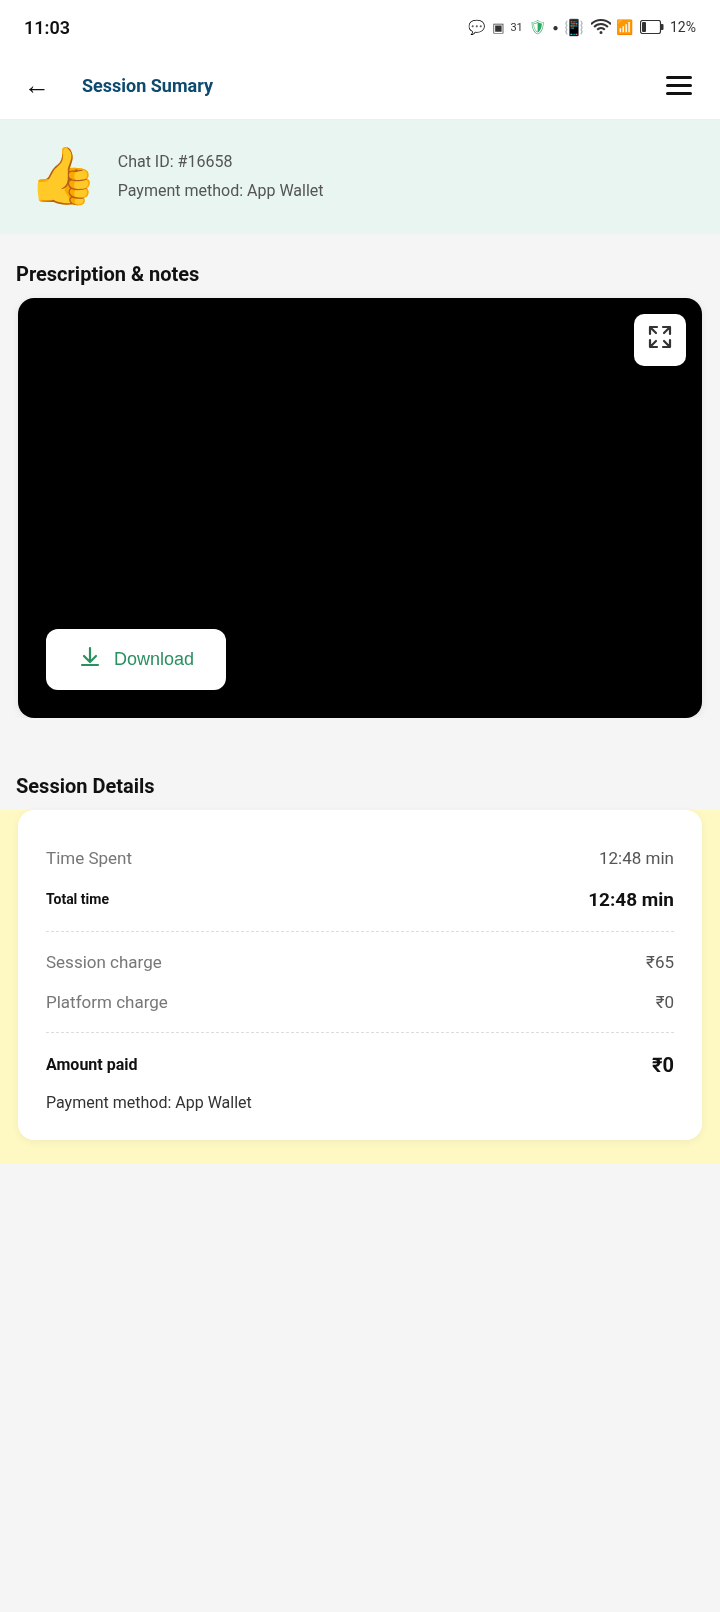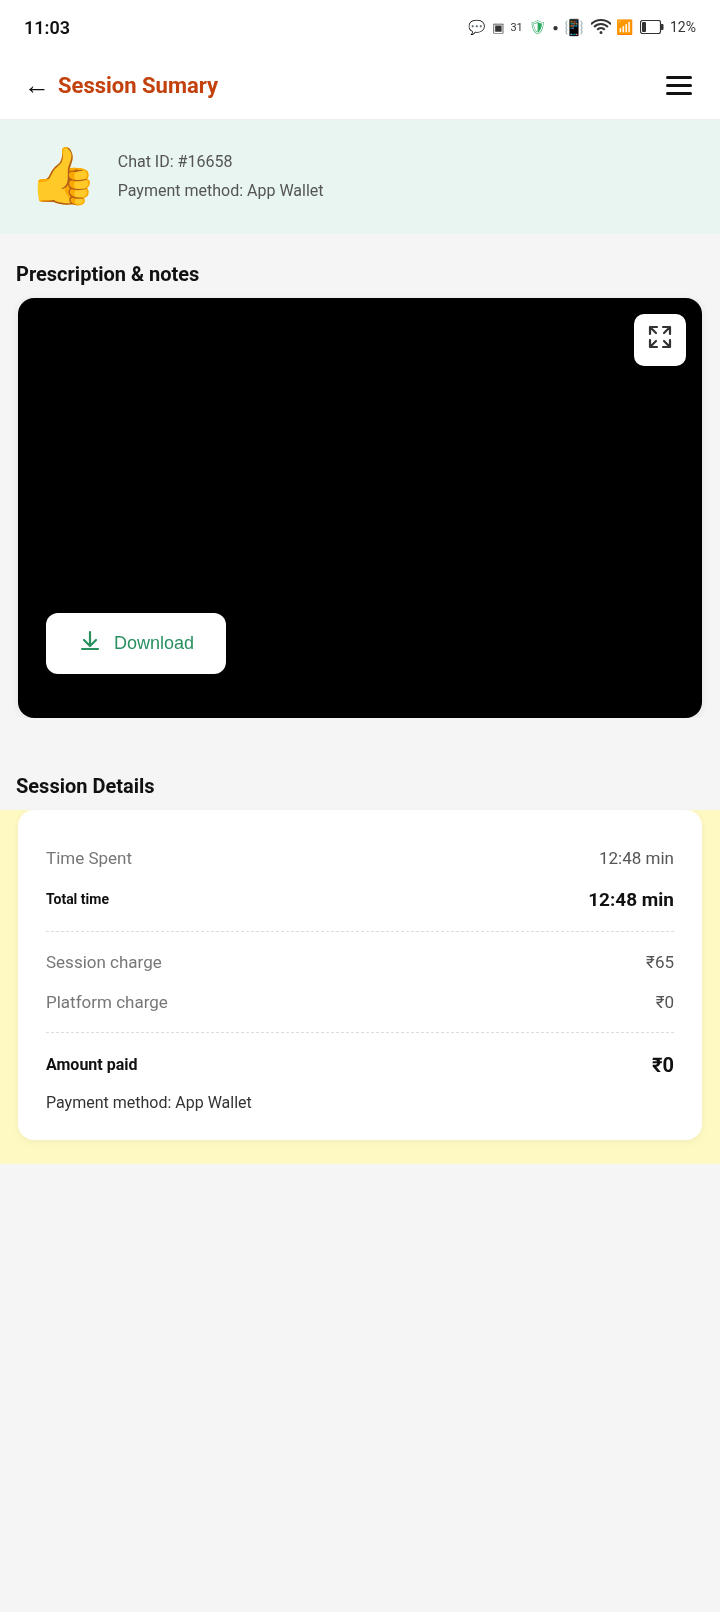--- a/index.html
+++ b/index.html
@@ -45,25 +45,25 @@
       padding: 14px 24px;
       border-bottom: 1px solid #eee;
     }
     .nav-back {
       font-size: 26px;
       color: #111;
       cursor: pointer;
       padding: 4px 8px 4px 0;
     }
     .nav-title {
-      font-size: 22px;
-      font-weight: 700;
-      color: #c2410c;
+      font-size: 18px;
+      font-weight: 700;
+      color: #0c4a6e;
       flex: 1;
-      margin-left: 0;
+      margin-left: 24px;
     }
     .nav-menu {
       display: flex;
       flex-direction: column;
       gap: 5px;
       cursor: pointer;
       padding: 4px;
     }
     .nav-menu span {
       display: block;
@@ -139,21 +139,21 @@
       justify-content: center;
       cursor: pointer;
       box-shadow: 0 1px 4px rgba(0,0,0,0.15);
     }
     .expand-icon {
       font-size: 22px;
       color: #333;
     }
     .download-btn-area {
       position: absolute;
-      bottom: 44px;
+      bottom: 28px;
       left: 28px;
     }
     .download-btn {
       background: #fff;
       border: none;
       border-radius: 12px;
       padding: 16px 32px;
       display: flex;
       align-items: center;
       gap: 12px;

